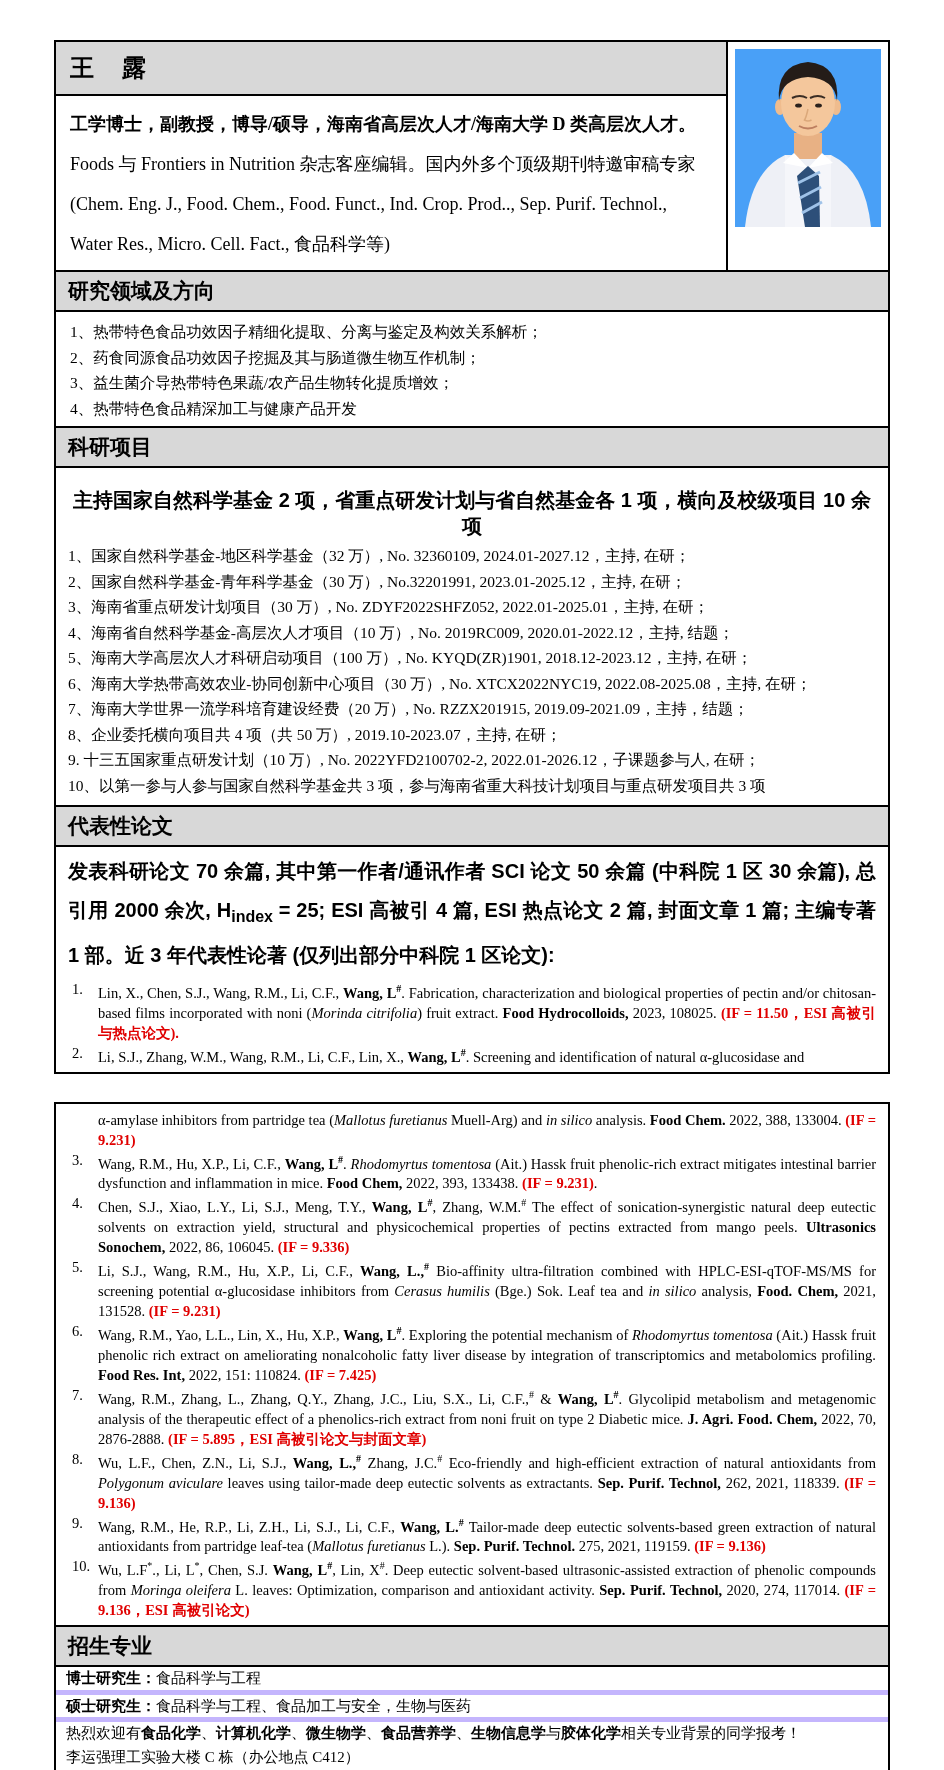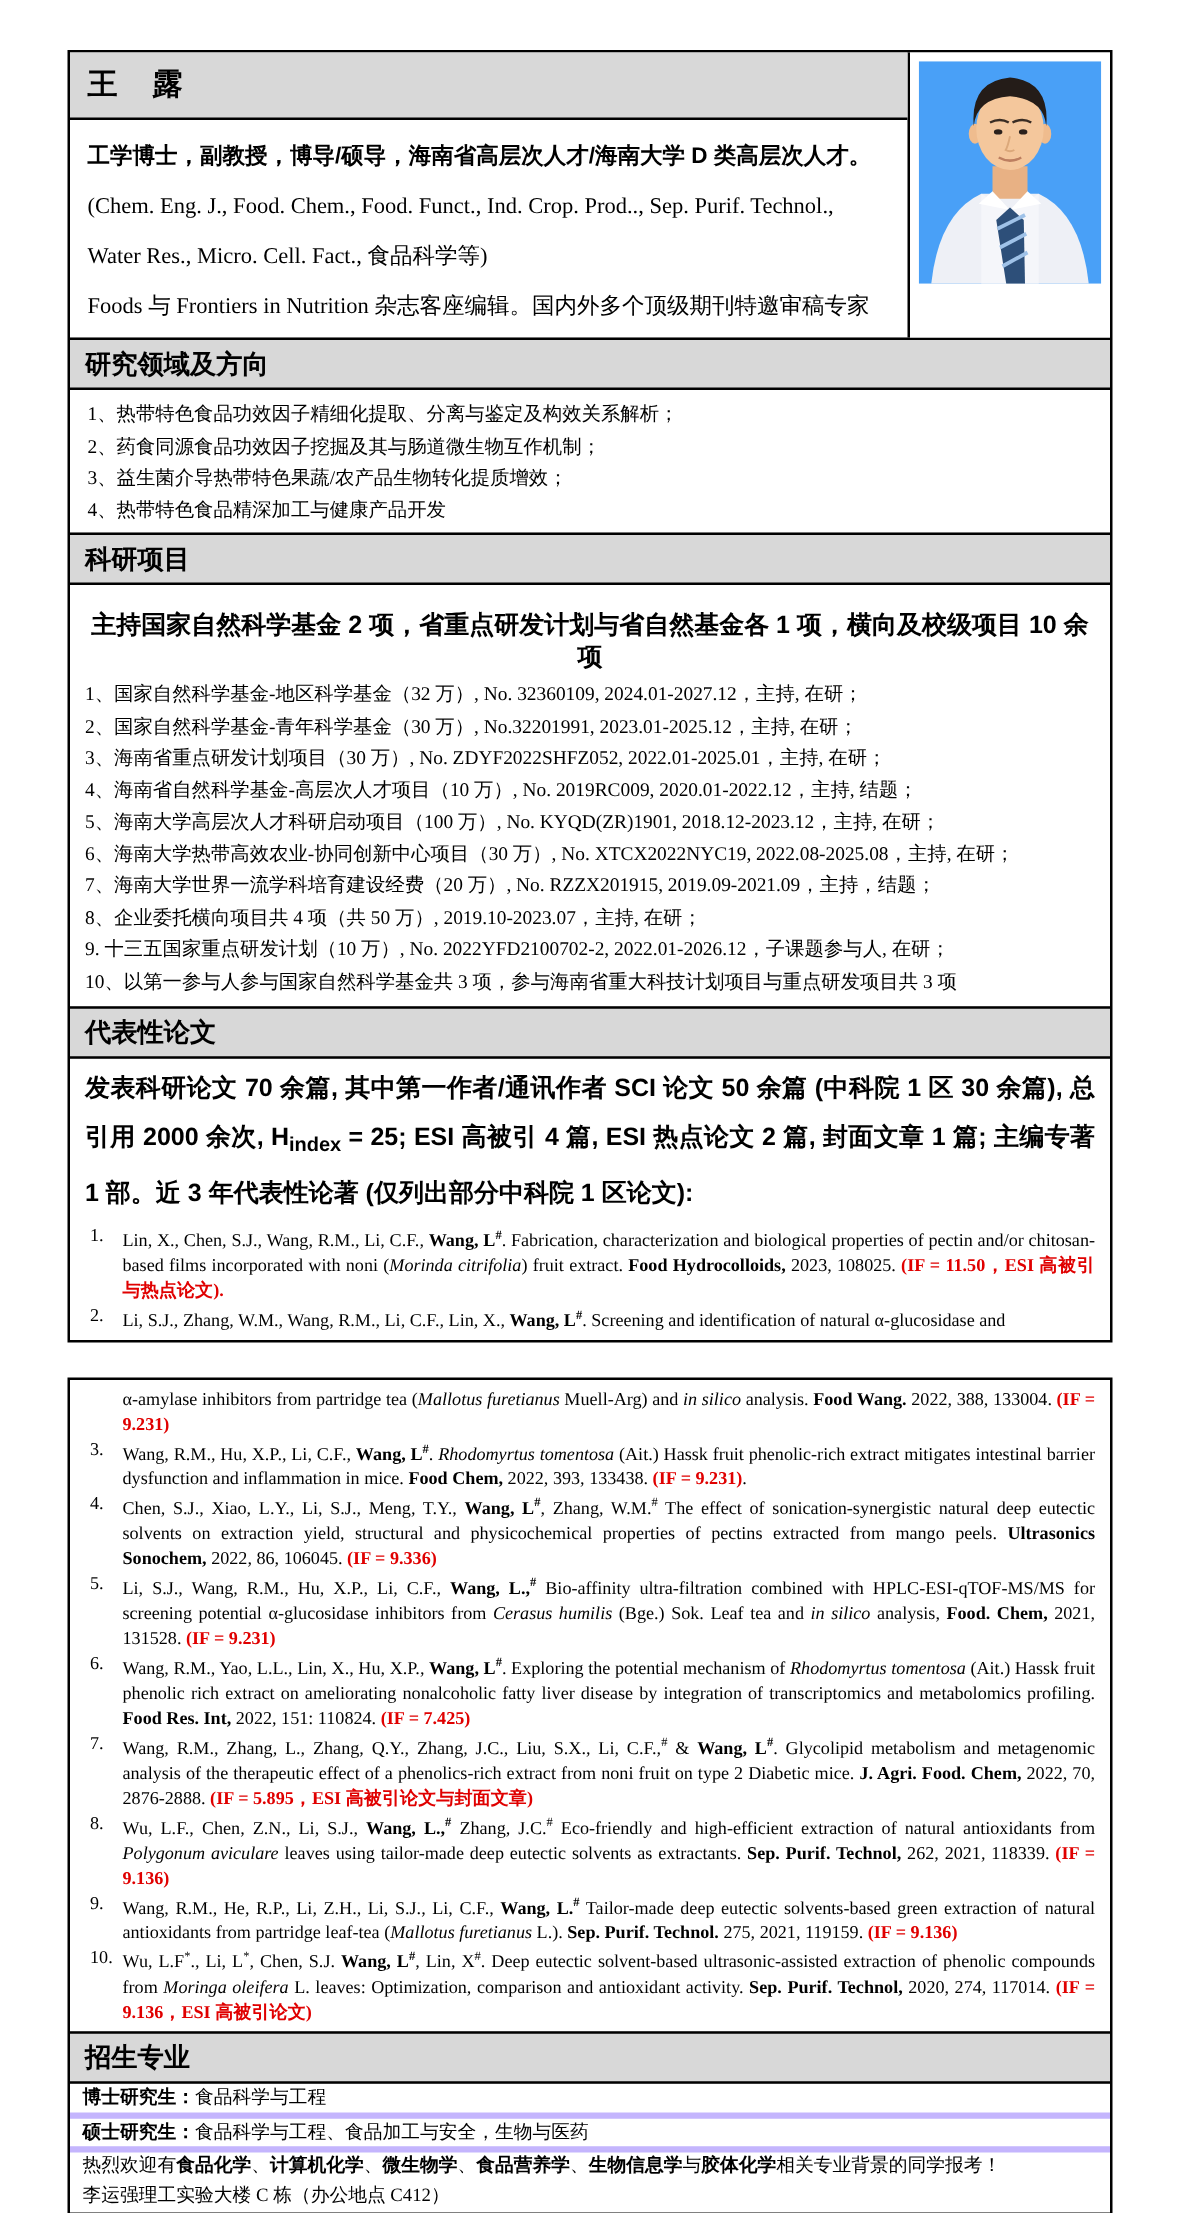--- a/index.html
+++ b/index.html
@@ -20,21 +20,21 @@
   .profile-row { display:flex; }
   .profile-left { flex:1; border-right:2px solid #000; min-width:0; }
   .name-cell {
     background:#d8d8d8; border-bottom:2px solid #000;
     font-family:"Liberation Sans", sans-serif; font-weight:bold;
     font-size:24px; line-height:26px; padding:13px 14px;
     letter-spacing:2px;
   }
   .intro-cell { padding:8px 14px 6px; }
   .intro-cell p { font-size:18px; line-height:40px; }
-  .intro-l1 { font-family:Liberation Sans, sans-serif; font-weight:bold; }
+  .intro-l1 { font-family:Liberation Serif, serif; font-weight:bold; }
   .intro-l2 { font-family:"Liberation Serif", serif; }
   .photo-cell {
     width:160px; flex:none; display:flex;
     justify-content:center; align-items:flex-start; padding-top:7px;
     background:#fff;
   }
 
   
   .section-header {
     background:#d8d8d8;
@@ -94,22 +94,22 @@
 </head>
 <body>
 
 <div class="page page1">
 
   <div class="profile-row">
     <div class="profile-left">
       <div class="name-cell">王　露</div>
       <div class="intro-cell">
         <p class="intro-l1">工学博士，副教授，博导/硕导，海南省高层次人才/海南大学 D 类高层次人才。</p>
+        <p class="intro-l2">Foods 与 Frontiers in Nutrition 杂志客座编辑。国内外多个顶级期刊特邀审稿专家</p>
         <p class="intro-l2">(Chem. Eng. J., Food. Chem., Food. Funct., Ind. Crop. Prod.., Sep. Purif. Technol., Water Res., Micro. Cell. Fact., 食品科学等)</p>
-        <p class="intro-l2">Foods 与 Frontiers in Nutrition 杂志客座编辑。国内外多个顶级期刊特邀审稿专家</p>
       </div>
     </div>
     <div class="photo-cell">
       <svg class="photo-svg" width="146" height="178" viewBox="0 0 146 178">
         <rect width="146" height="178" fill="#49a0f7"></rect>
         <path d="M10 178 Q16 122 50 106 L96 106 Q130 122 136 178 Z" fill="#eef0f6"></path>
         <path d="M50 106 L73 120 L96 106 L96 178 L50 178 Z" fill="#f5f6fa"></path>
         <rect x="59" y="84" width="28" height="26" fill="#e8b184"></rect>
         <ellipse cx="45" cy="58" rx="5" ry="8" fill="#efbc8e"></ellipse>
         <ellipse cx="101" cy="58" rx="5" ry="8" fill="#efbc8e"></ellipse>
@@ -184,21 +184,21 @@
     </div>
 
 </div>
 
 <div class="page page2">
 
   <div class="papers-list papers-top">
 
       <div class="paper">
         <span class="no"></span>
-        <span class="body"><span class="seg-n">α-amylase inhibitors from partridge tea (</span><span class="seg-i">Mallotus furetianus</span><span class="seg-n"> Muell-Arg) and </span><span class="seg-i">in silico</span><span class="seg-n"> analysis. </span><span class="seg-bi">Food Wang.</span><span class="seg-n"> 2022, 388, 133004. </span><span class="seg-r">(IF = 9.231)</span></span>
+        <span class="body"><span class="seg-n">α-amylase inhibitors from partridge tea (</span><span class="seg-i">Mallotus furetianus</span><span class="seg-n"> Muell-Arg) and </span><span class="seg-i">in silico</span><span class="seg-n"> analysis. </span><span class="seg-bi">Food Chem.</span><span class="seg-n"> 2022, 388, 133004. </span><span class="seg-r">(IF = 9.231)</span></span>
       </div>
 
       <div class="paper">
         <span class="no">3.</span>
         <span class="body"><span class="seg-n">Wang, R.M., Hu, X.P., Li, C.F., </span><span class="seg-b">Wang, L</span><sup class="seg-bsup">#</sup><span class="seg-n">. </span><span class="seg-i">Rhodomyrtus tomentosa</span><span class="seg-n"> (Ait.) Hassk fruit phenolic-rich extract mitigates intestinal barrier dysfunction and inflammation in mice. </span><span class="seg-bi">Food Chem,</span><span class="seg-n"> 2022, 393, 133438. </span><span class="seg-r">(IF = 9.231)</span><span class="seg-n">.</span></span>
       </div>
 
       <div class="paper">
         <span class="no">4.</span>
         <span class="body"><span class="seg-n">Chen, S.J., Xiao, L.Y., Li, S.J., Meng, T.Y., </span><span class="seg-b">Wang, L</span><sup class="seg-bsup">#</sup><span class="seg-n">, Zhang, W.M.</span><sup class="seg-sup">#</sup><span class="seg-n"> The effect of sonication-synergistic natural deep eutectic solvents on extraction yield, structural and physicochemical properties of pectins extracted from mango peels. </span><span class="seg-bi">Ultrasonics Sonochem,</span><span class="seg-n"> 2022, 86, 106045. </span><span class="seg-r">(IF = 9.336)</span></span>

